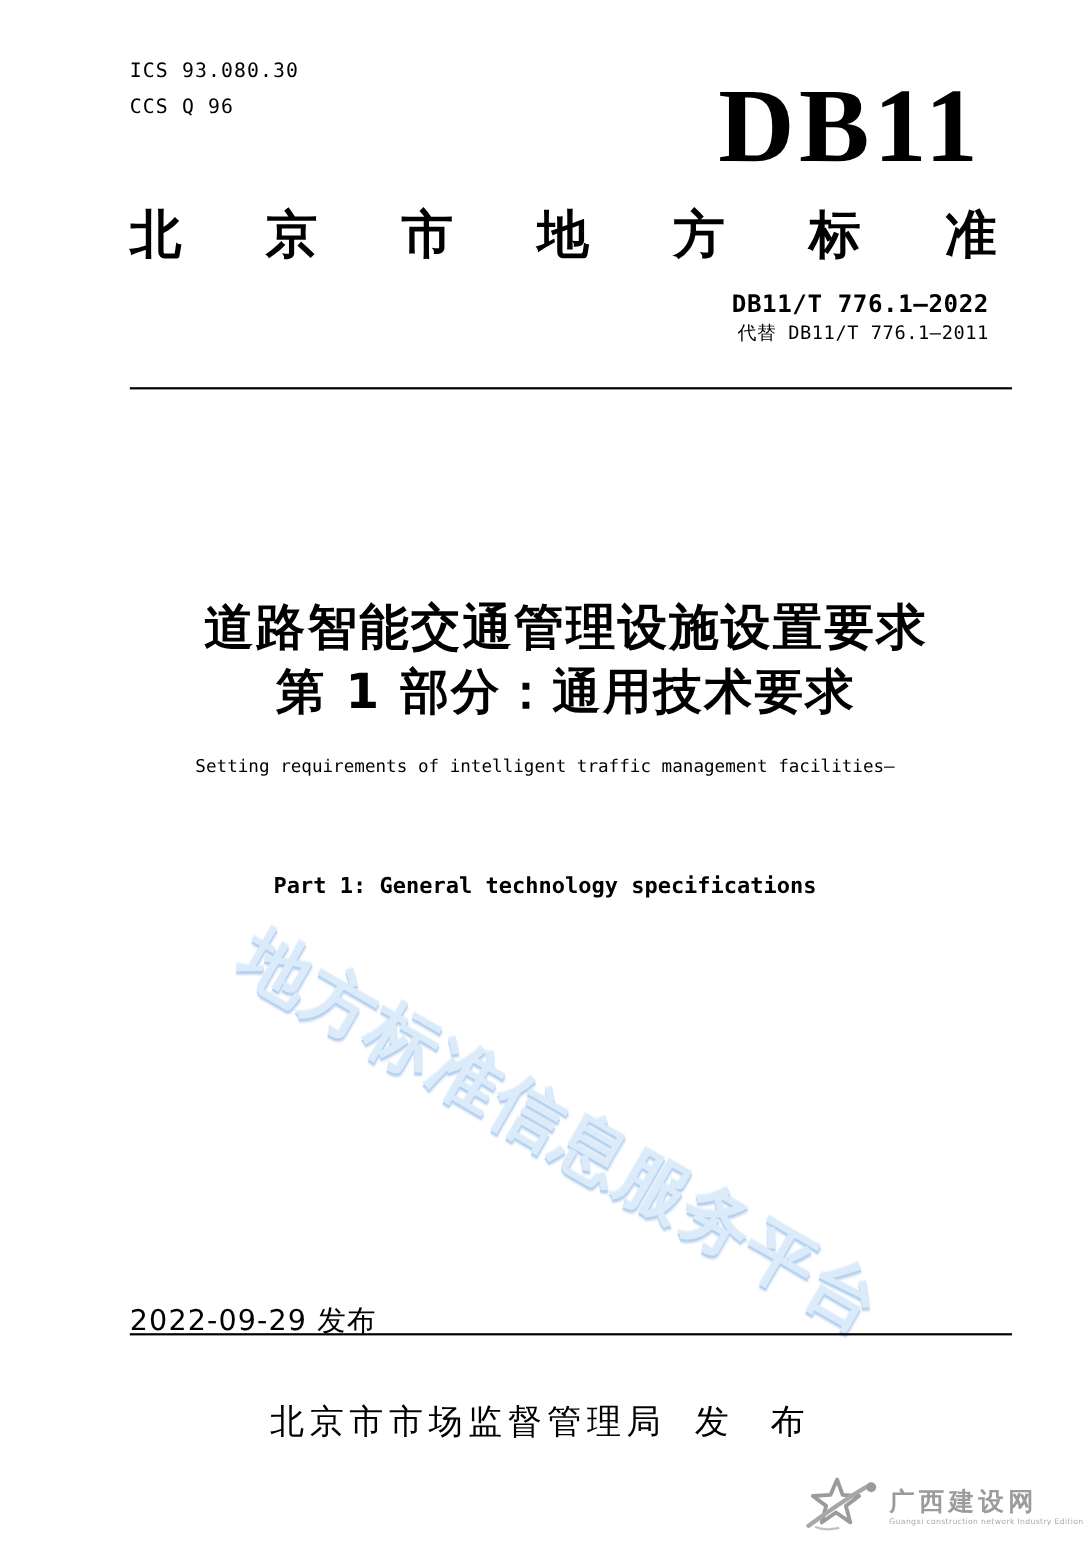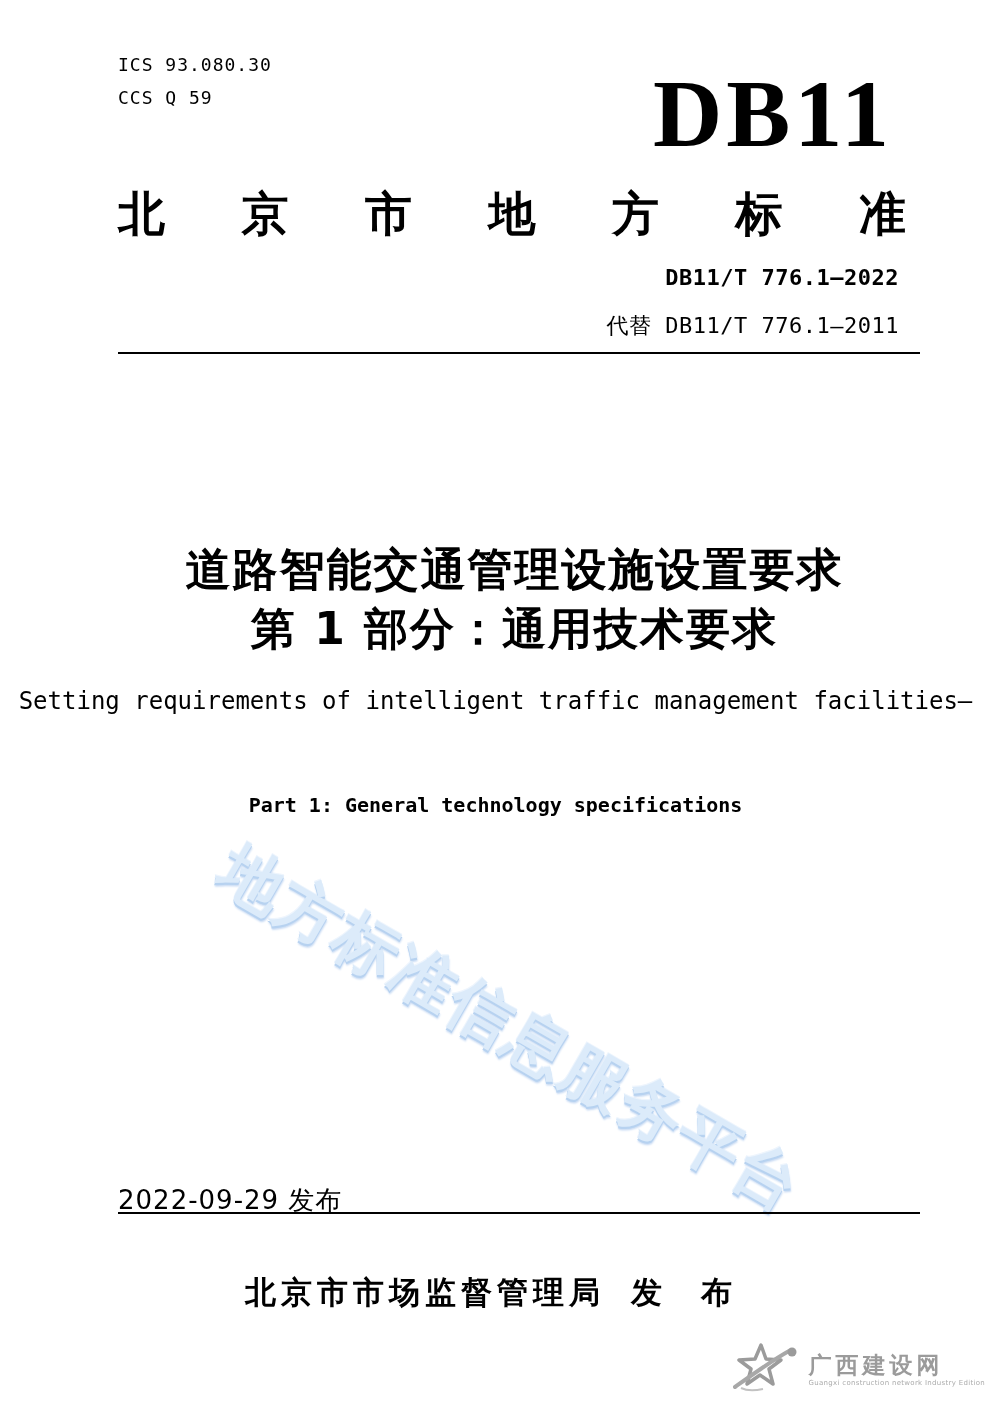--- a/index.html
+++ b/index.html
@@ -19,31 +19,31 @@
     right:98px; top:66px;
     font-family:"Liberation Serif","DejaVu Serif",serif;
     font-weight:bold; font-size:96px; line-height:1; letter-spacing:4px;
   }
   .std-type {
     left:118px; top:188px; width:788px;
     display:flex; justify-content:space-between;
     font-size:47px; font-weight:600; line-height:1.1;
   }
   .std-number { right:92px; top:265px; font-family:"DejaVu Sans Mono", monospace; font-size:22px; font-weight:600; letter-spacing:0.5px; }
-  .replaces  { right:92px; top:311px; font-family:"DejaVu Sans Mono", monospace; font-size:22px; font-weight:500; letter-spacing:0.5px; }
+  .replaces  { right:92px; top:291px; font-family:"DejaVu Sans Mono", monospace; font-size:17px; font-weight:500; letter-spacing:0.5px; }
   .rule { left:118px; width:802px; height:2px; background:#000; }
   .rule-top { top:352px; }
   .rule-bottom { top:1212px; }
 
   
   .title-zh { left:0; width:100%; text-align:center; font-weight:bold;padding-left:38px; }
   .title-zh.l1 { top:540px; font-size:45px; letter-spacing:2px; }
   .title-zh.l2 { top:600px; font-size:44px; letter-spacing:2px; }
   .title-en { left:0; width:100%; text-align:center; font-family:"DejaVu Sans Mono", monospace; }
-  .title-en.l1 { top:687px; font-size:24px; }
+  .title-en.l1 { top:687px; font-size:16px; }
   .title-en.l2 { top:793px; font-size:20px;font-weight:bold; }
 
   
   .watermark {
     left:246px; top:826px;
     transform:rotate(30deg); transform-origin:0 0;
     font-size:64px; letter-spacing:2px; white-space:nowrap;
     color:#dcebfa;
     text-shadow:1px 2px 0 #b7d2f0, 2px 3px 2px #cadcf4, -1px -1px 0 #eef5fd;
     font-weight:bold;
@@ -52,21 +52,21 @@
 
   
   .dates {
     left:118px; top:1183px; width:802px;
     display:flex; justify-content:space-between;
     font-size:26px; font-weight:500; letter-spacing:1px;
   }
   .issuer {
     left:0; top:1272px; width:100%;
     display:flex; justify-content:center; align-items:baseline; gap:26px;
-    font-size:31px; font-weight:700;
+    font-size:31px; font-weight:400;
   }
   .issuer .publisher { letter-spacing:5px; }
   .issuer .publish-label { letter-spacing:14px; }
 
   .footer-logo {
     right:6px; bottom:6px;
     display:flex; align-items:center; gap:10px;
     color:#9b9b9b;
   }
   .footer-logo .logo-text { display:flex; flex-direction:column; }
@@ -75,21 +75,21 @@
     font-family:"Liberation Serif","DejaVu Serif",serif;
     color:#9b9b9b; line-height:1.1;
   }
   .footer-logo .logo-caption { font-size:7px; color:#ababab; letter-spacing:0.3px; }
 </style>
 </head>
 <body>
 
 <div class="abs codes">
   <div>ICS 93.080.30</div>
-  <div>CCS Q 59</div>
+  <div>CCS Q 96</div>
 </div>
 
 <div class="abs db11">DB11</div>
 
 <div class="abs std-type">
   <span>北</span>
   <span>京</span>
   <span>市</span>
   <span>地</span>
   <span>方</span>

